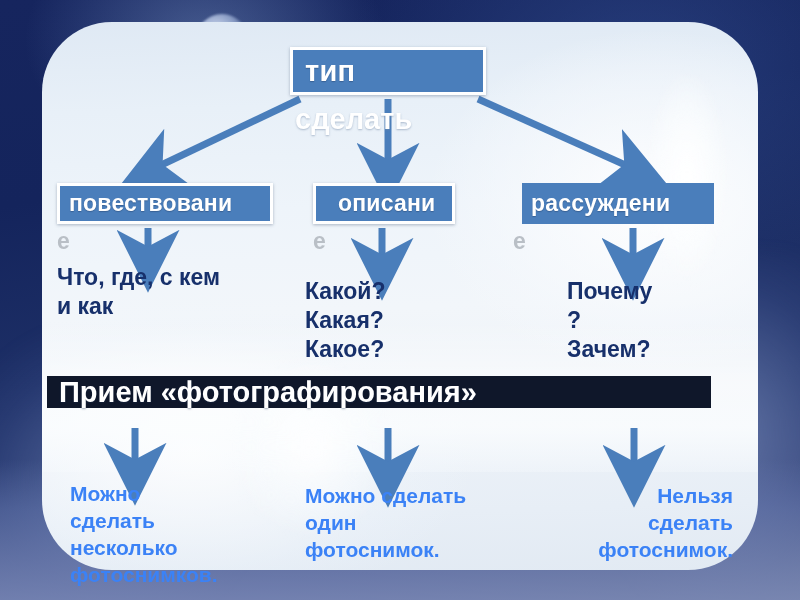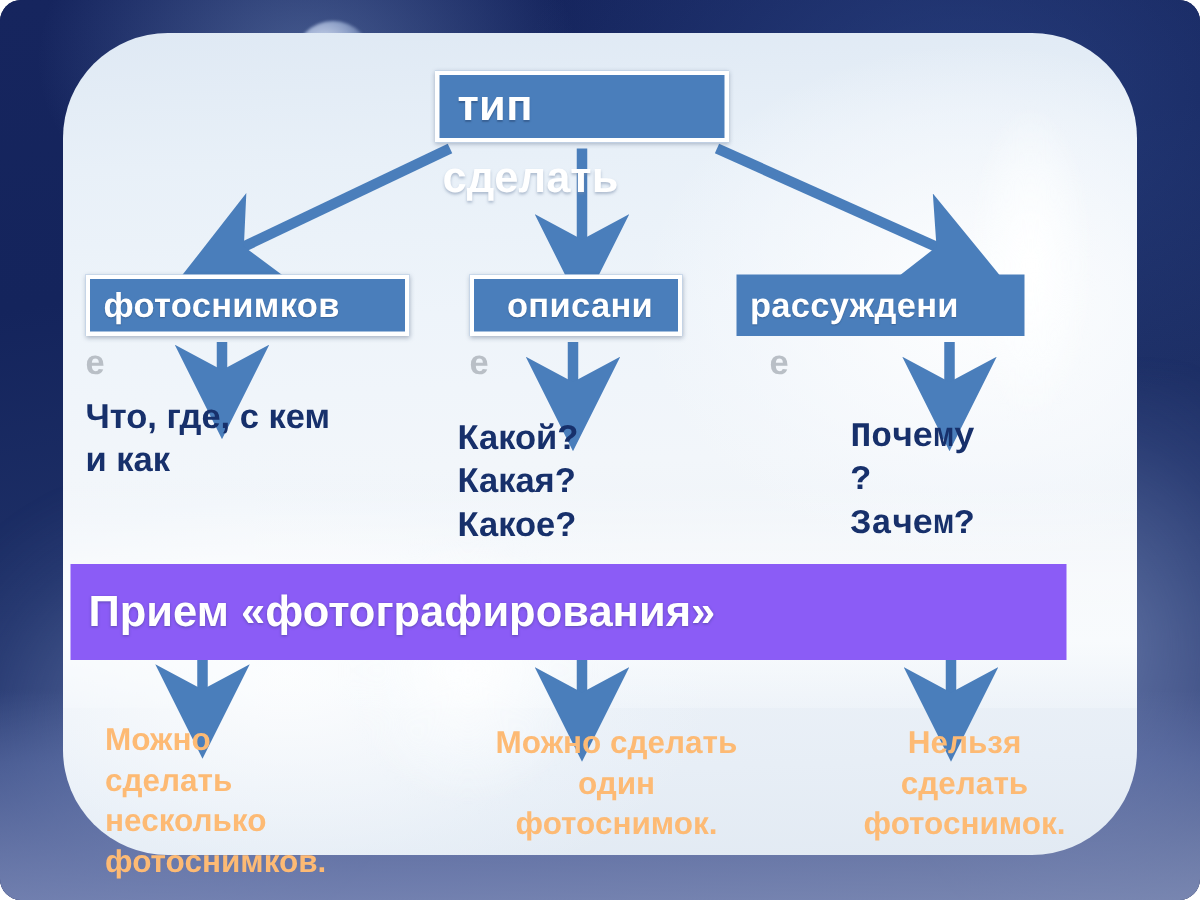--- a/index.html
+++ b/index.html
@@ -13,21 +13,20 @@
     font-family: "Liberation Sans", sans-serif;
   }
 
   
   .slide {
     position: relative;
     width: 800px;
     height: 600px;
     overflow: hidden;
     background: #101d50;
-    border-radius: 14px;
   }
 
   
   .bg-sky {
     position: absolute;
     inset: 0;
     background:
       radial-gradient(ellipse 240px 170px at 205px 40px, rgba(150,180,225,0.38) 0%, rgba(120,150,205,0.12) 55%, rgba(0,0,0,0) 75%),
       radial-gradient(ellipse 420px 300px at 640px 70px, rgba(60,90,160,0.45) 0%, rgba(20,40,100,0) 70%),
       linear-gradient(170deg, #16255e 0%, #14245c 28%, #1d2f66 52%, #2a3c72 70%, #3b4a7e 86%, #54607f 100%);
@@ -179,21 +178,21 @@
     padding-left: 9px;
   }
   #cat-box-1 {
     left: 313px;
     top: 183px;
     width: 142px;
     height: 41px;
     padding-left: 22px;
   }
   #cat-box-2 {
-    left: 491px;
+    left: 522px;
     top: 183px;
     width: 192px;
     height: 41px;
     padding-left: 9px;
   }
   #cat-box-0 .node-label,
   #cat-box-1 .node-label,
   #cat-box-2 .node-label { font-size: 23px; }
 
   #cat-overflow-0 { left: 57px; top: 228px; }
@@ -204,55 +203,55 @@
   .question-text {
     position: absolute;
     color: #17306b;
     font-weight: bold;
     font-size: 23px;
     line-height: 29px;
     white-space: pre-line;
   }
   #question-0 { left: 57px;  top: 263px; width: 215px; text-align: left; }
   #question-1 { left: 305px; top: 277px; width: 200px; text-align: left; }
-  #question-2 { left: 567px; top: 277px; width: 150px; text-align: left; font-family: Liberation Mono, monospace; }
+  #question-2 { left: 567px; top: 277px; width: 150px; text-align: left; }
 
   
   #banner {
     position: absolute;
     left: 47px;
     top: 376px;
     width: 664px;
-    height: 64px;
-    background: #8b5cf6;
+    height: 32px;
+    background: #0f172a;
     display: flex;
     align-items: center;
     padding-left: 12px;
     box-sizing: border-box;
   }
   #banner .banner-label {
     color: #ffffff;
     font-weight: bold;
     font-size: 29px;
     white-space: nowrap;
     text-shadow: 0 1px 2px rgba(25,45,80,0.4);
   }
 
   
   .result-text {
     position: absolute;
-    color: #fdba74;
+    color: #3b82f6;
     font-weight: bold;
     font-size: 21px;
     line-height: 27px;
     white-space: pre-line;
   }
   #result-0 { left: 70px;  top: 480px; width: 170px; text-align: left; }
-  #result-1 { left: 305px; top: 482px; width: 212px; text-align: center; }
-  #result-2 { left: 553px; top: 482px; width: 180px; text-align: center; }
+  #result-1 { left: 305px; top: 482px; width: 212px; text-align: left; }
+  #result-2 { left: 553px; top: 482px; width: 180px; text-align: right; }
 </style>
 </head>
 <body>
 
 <div class="slide">
 
   <div class="bg-sky"></div>
   <div class="bg-moon"></div>
   <div class="bg-haze-left"></div>
   <div class="bg-haze-right"></div>
@@ -283,21 +282,21 @@
     <line x1="388" y1="428" x2="388" y2="470" stroke="#4a7ebb" stroke-width="7" marker-end="url(#ahead)"></line>
     <line x1="634" y1="428" x2="634" y2="470" stroke="#4a7ebb" stroke-width="7" marker-end="url(#ahead)"></line>
   </svg>
 
   <div class="node-box framed" id="title-box">
     <span class="node-label">тип</span>
   </div>
   <div class="overflow-text" id="title-overflow">сделать</div>
 
   <div class="node-box framed" id="cat-box-0">
-    <span class="node-label">фотоснимков</span>
+    <span class="node-label">повествовани</span>
   </div>
   <span class="overflow-letter" id="cat-overflow-0">е</span>
 
   <div class="node-box framed" id="cat-box-1">
     <span class="node-label">описани</span>
   </div>
   <span class="overflow-letter" id="cat-overflow-1">е</span>
 
   <div class="node-box" id="cat-box-2">
     <span class="node-label">рассуждени</span>

